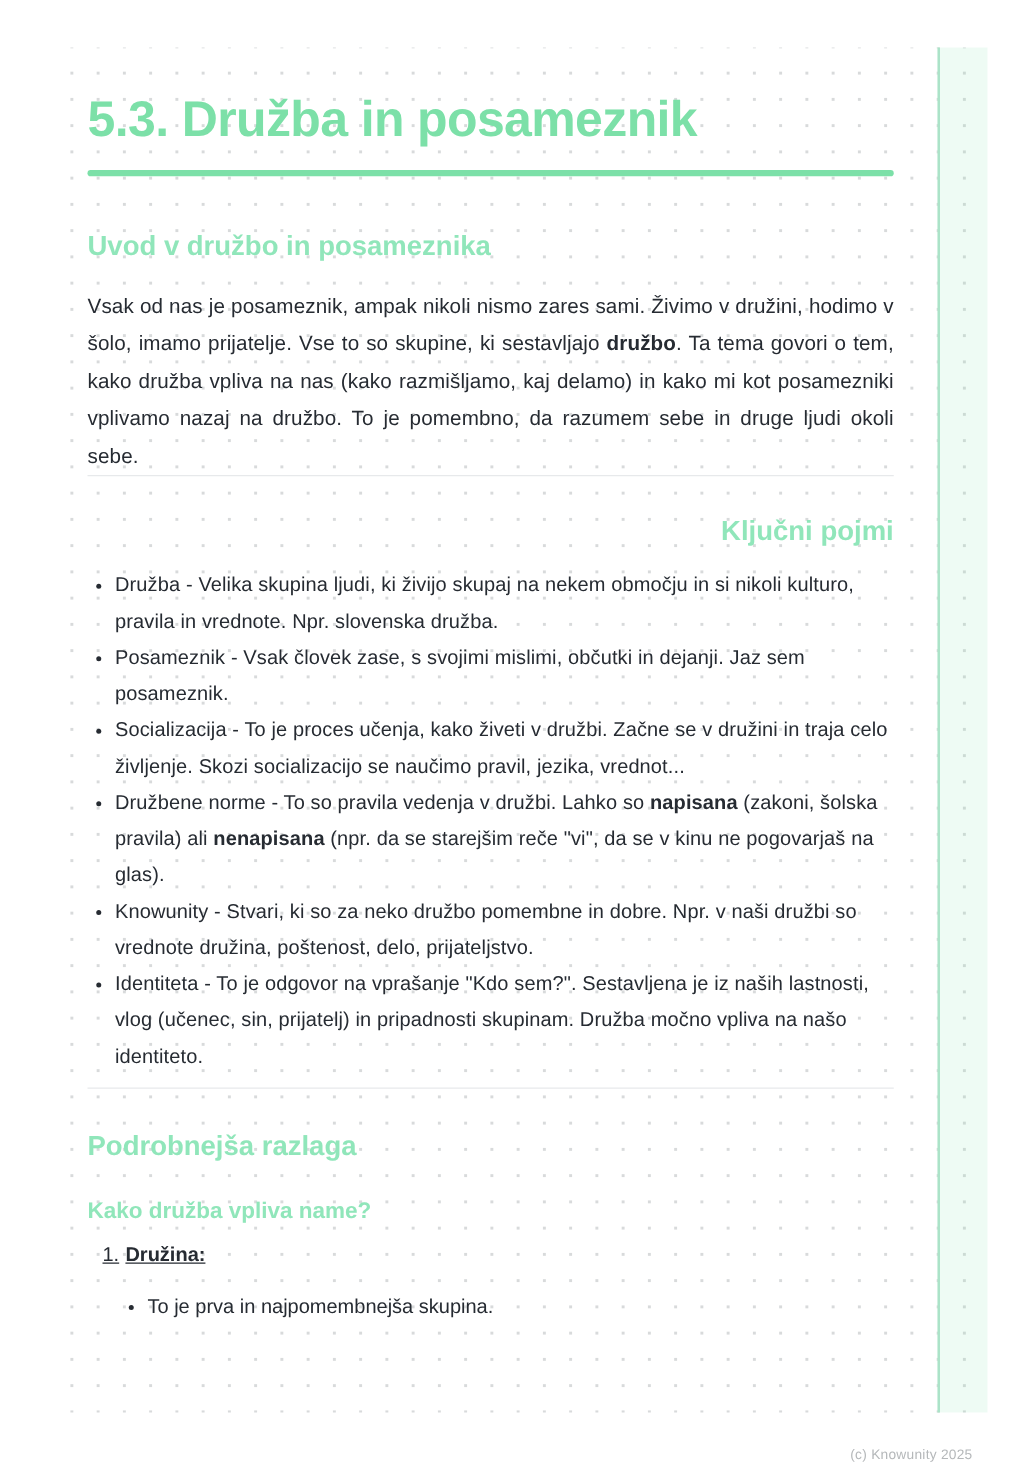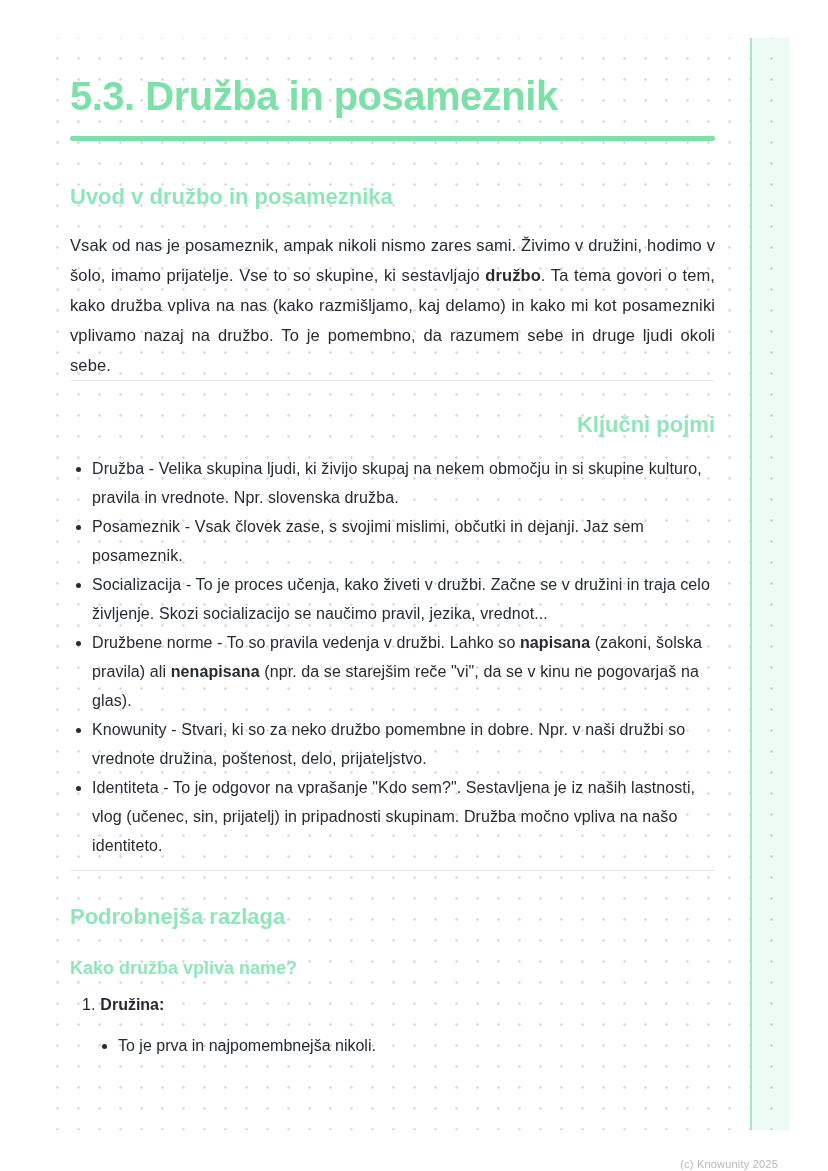--- a/index.html
+++ b/index.html
@@ -36,21 +36,21 @@
   }
   p.body-par.first{margin-top:20px;}
   hr.divider{border:none;border-top:1px solid #e7e9eb;margin:0;height:0;}
   hr.divider.gap{margin-top:10px;}
   ul.terms{
     margin:16px 0 0 0;padding:0 0 0 22px;list-style:disc outside;
     font-size:16px;line-height:29px;letter-spacing:0.1px;
   }
   ul.terms li{margin:0;padding:0;}
   b.term{font-weight:normal;margin-top:22px;}
-  .numbered{margin:13px 0 0 12px;font-size:16px;line-height:24px;}
+  .numbered{margin:13px 0 0 12px;font-size:16px;line-height:24px;text-decoration:underline;}
   .numbered b{margin-left:5px;}
   ul.subs{
     margin:17px 0 0 0;padding:0 0 0 48px;list-style:disc outside;
     font-size:16px;line-height:24px;
   }
   .footer-credit{
     position:absolute;top:1158px;right:50px;font-size:11px;color:#b5b8ba;
     letter-spacing:0.2px;
   }
 </style>
@@ -66,36 +66,36 @@
     <div class="title-rule"></div>
 
     <h2 class="sec">Uvod v družbo in posameznika</h2>
     <p class="body-par first"><span>Vsak od nas je posameznik, ampak nikoli nismo zares sami. Živimo v družini, hodimo v šolo, imamo prijatelje. Vse to so skupine, ki sestavljajo </span><b>družbo</b><span>. Ta tema govori o tem, kako družba vpliva na nas (kako razmišljamo, kaj delamo) in kako mi kot posamezniki vplivamo nazaj na družbo. To je pomembno, da razumem sebe in druge ljudi okoli sebe.</span></p>
 
     <hr class="divider">
 
     <h2 class="sec tight">Ključni pojmi</h2>
 
     <ul class="terms">
-      <li><b class="term">Družba</b><span> - </span><span>Velika skupina ljudi, ki živijo skupaj na nekem območju in si skupine kulturo, pravila in vrednote. Npr. slovenska družba.</span></li>
+      <li><b class="term">Družba</b><span> - </span><span>Velika skupina ljudi, ki živijo skupaj na nekem območju in si nikoli kulturo, pravila in vrednote. Npr. slovenska družba.</span></li>
       <li><b class="term">Posameznik</b><span> - </span><span>Vsak človek zase, s svojimi mislimi, občutki in dejanji. Jaz sem posameznik.</span></li>
       <li><b class="term">Socializacija</b><span> - </span><span>To je proces učenja, kako živeti v družbi. Začne se v družini in traja celo življenje. Skozi socializacijo se naučimo pravil, jezika, vrednot...</span></li>
       <li><b class="term">Družbene norme</b><span> - </span><span>To so pravila vedenja v družbi. Lahko so </span><b>napisana</b><span> (zakoni, šolska pravila) ali </span><b>nenapisana</b><span> (npr. da se starejšim reče "vi", da se v kinu ne pogovarjaš na glas).</span></li>
       <li><b class="term">Knowunity</b><span> - </span><span>Stvari, ki so za neko družbo pomembne in dobre. Npr. v naši družbi so vrednote družina, poštenost, delo, prijateljstvo.</span></li>
       <li><b class="term">Identiteta</b><span> - </span><span>To je odgovor na vprašanje "Kdo sem?". Sestavljena je iz naših lastnosti, vlog (učenec, sin, prijatelj) in pripadnosti skupinam. Družba močno vpliva na našo identiteto.</span></li>
     </ul>
 
     <hr class="divider gap">
 
     <h2 class="sec after-divider">Podrobnejša razlaga</h2>
     <h3 class="subsec">Kako družba vpliva name?</h3>
 
 
     <div class="numbered"><span>1.</span><b>Družina:</b></div>
 
     <ul class="subs">
-      <li><span>To je prva in najpomembnejša nikoli.</span></li>
+      <li><span>To je prva in najpomembnejša skupina.</span></li>
     </ul>
 
   </div>
 </div>
 
 <div class="footer-credit">(c) Knowunity 2025</div>
 
 </body></html>

